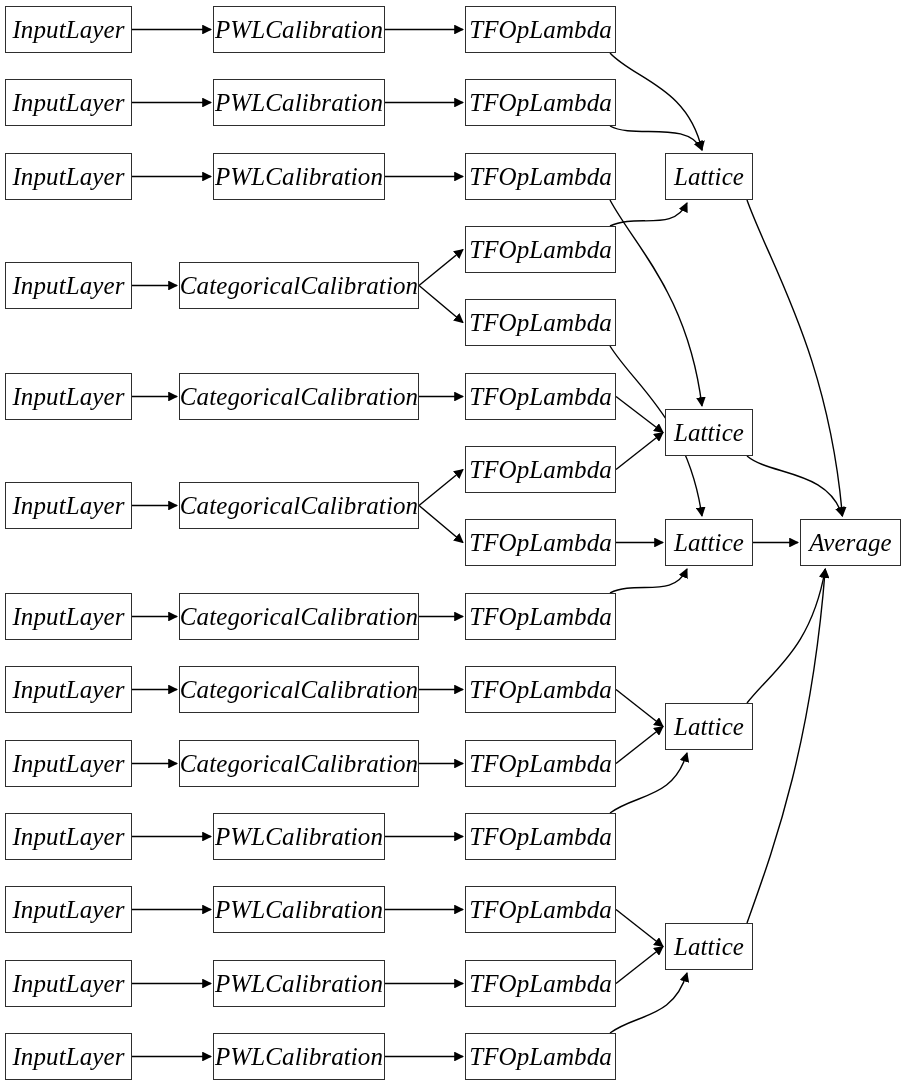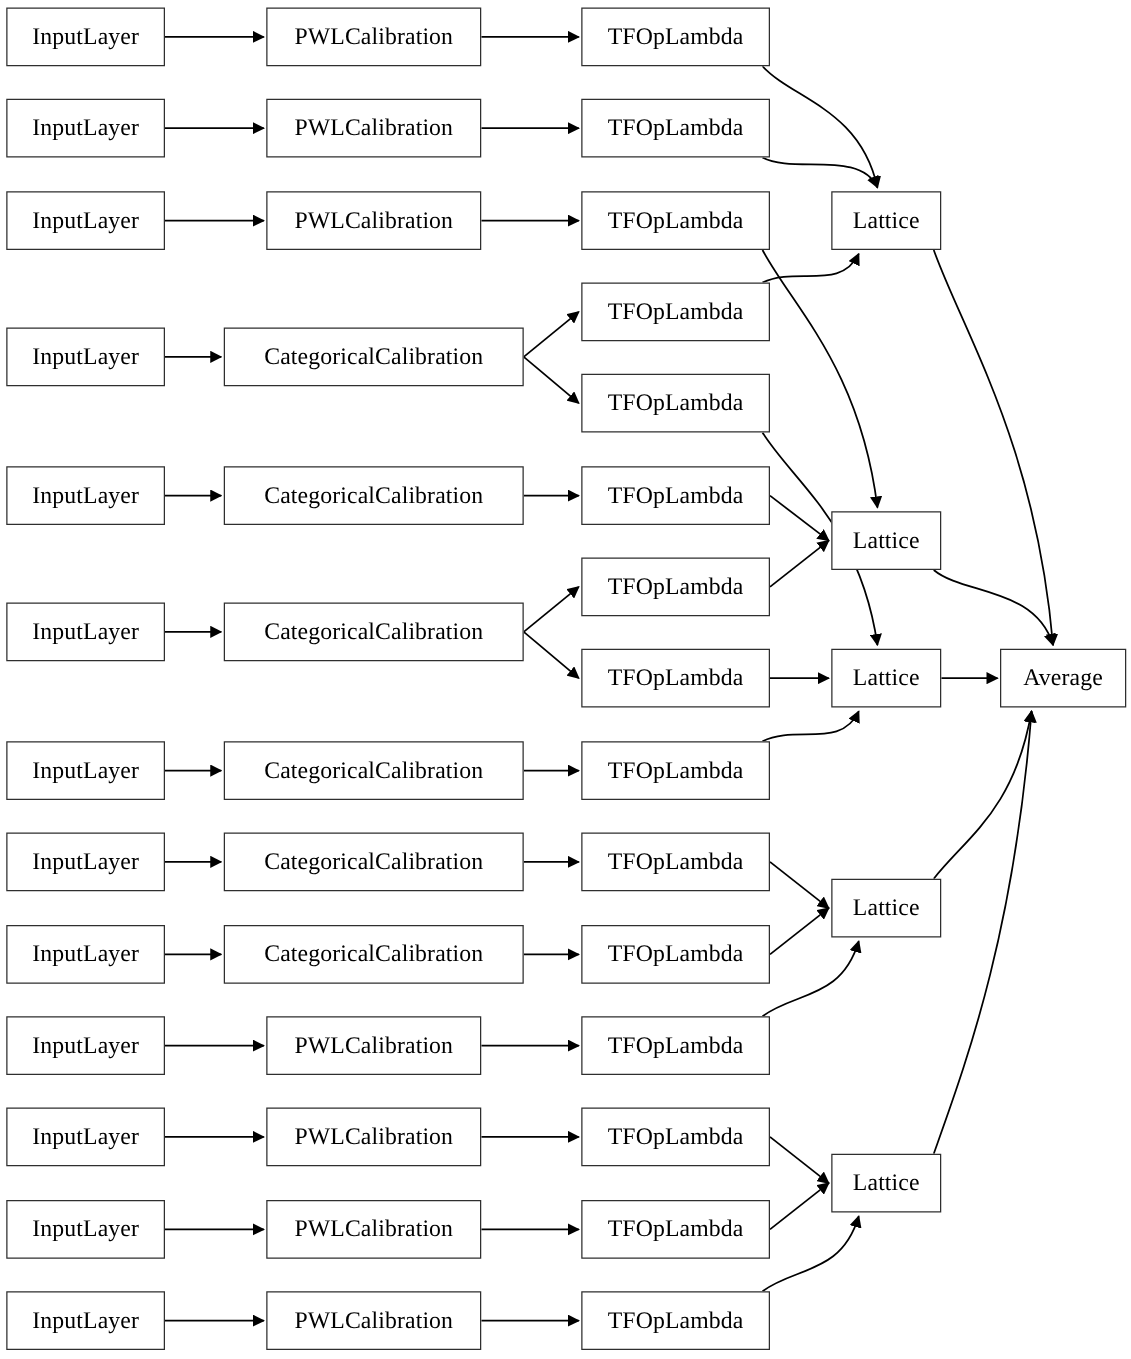--- a/index.html
+++ b/index.html
@@ -25,24 +25,25 @@
   }
   .node {
     position: absolute;
     box-sizing: border-box;
     border: 1.2px solid #2e2e2e;
     background: #ffffff;
     color: #000000;
     display: flex;
     align-items: center;
     justify-content: center;
-    font-size: 19px;
+    font-size: 25px;
     line-height: 1;
     white-space: nowrap;
     letter-spacing: 0.1px;
+    font-style: italic;
   }
 </style>
 </head>
 <body>
 
 <div id="canvas">
   <svg id="edges" viewBox="0 0 905 1087" xmlns="http://www.w3.org/2000/svg">
     <defs>
       <marker id="arrow" viewBox="0 0 10 10" refX="9" refY="5" markerWidth="7" markerHeight="7" orient="auto-start-reverse">
         <path d="M 0 0 L 10 5 L 0 10 z" fill="#000000"></path>

